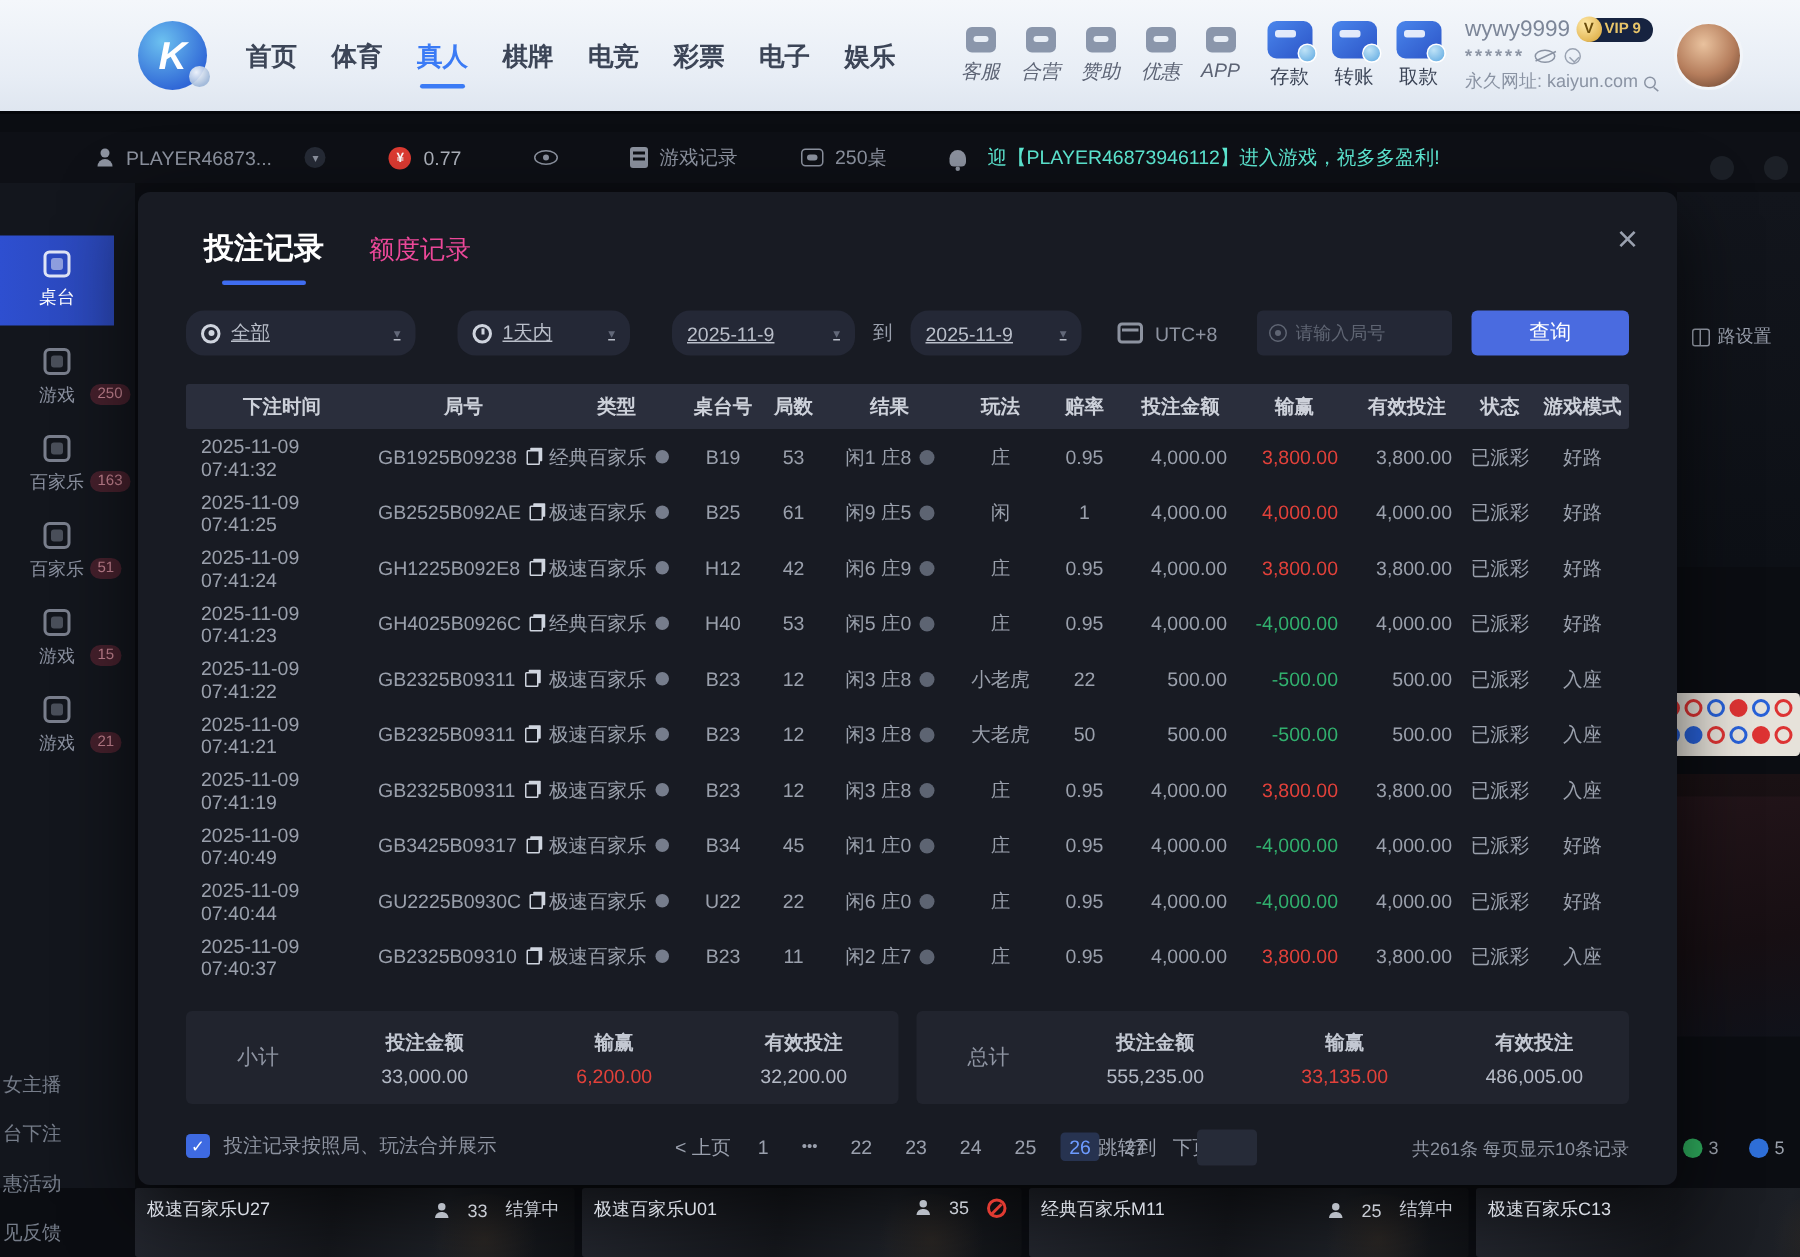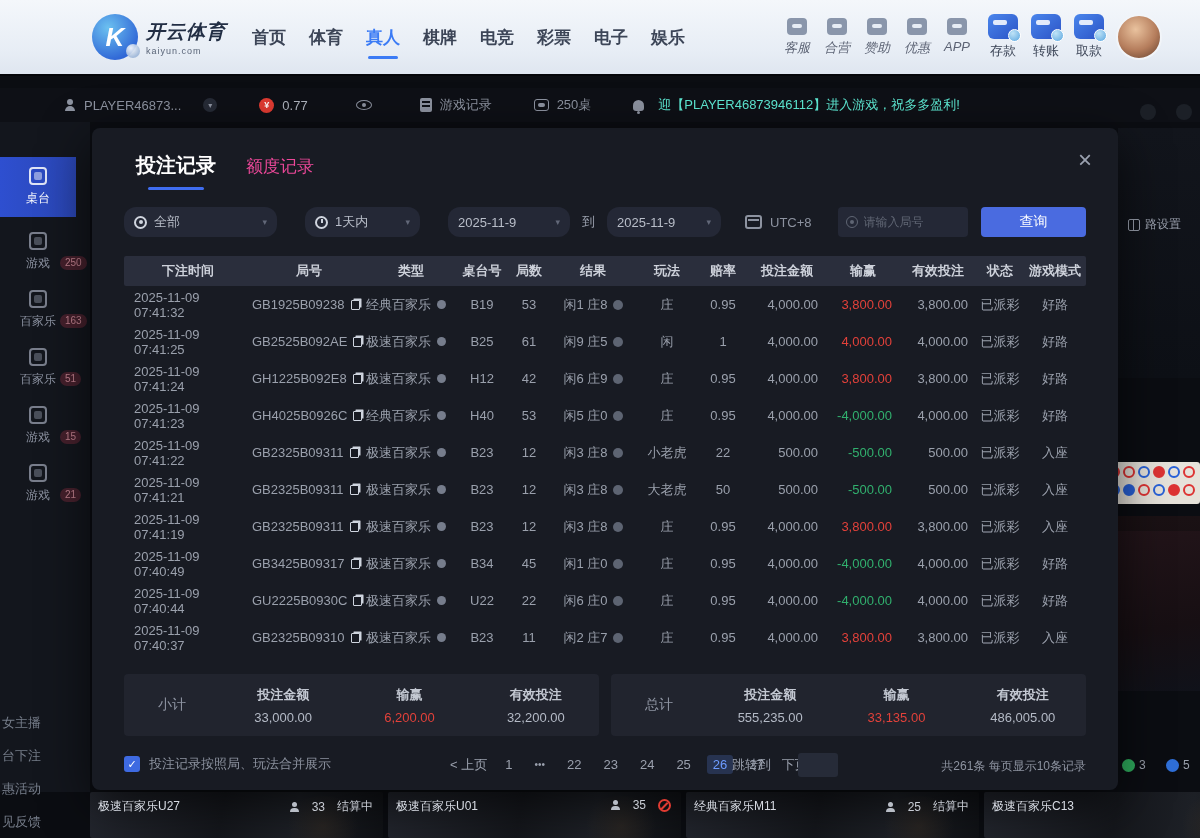--- a/index.html
+++ b/index.html
@@ -118,21 +118,21 @@
   .modal { position:absolute; left:92px; top:52px; width:1026px; height:662px; background:#181b23;
     border-radius:8px; box-shadow:0 14px 50px rgba(0,0,0,.65);}
   .m-close { position:absolute; right:26px; top:20px; font-size:24px; color:#9aa1af; cursor:pointer; line-height:1;}
   .m-tabs { position:absolute; left:44px; top:24px; display:flex; gap:30px; align-items:baseline;}
   .m-tab { font-size:17px; color:#ec4899; cursor:pointer;}
   .m-tab.active { font-size:20px; color:#fff; font-weight:700;}
   .m-tab.active::after { content:''; display:block; width:56px; height:3px; border-radius:2px;
     background:#3f6df0; margin:8px auto 0;}
   .filters { position:absolute; left:32px; top:79px; width:962px; height:30px; display:flex; align-items:center;}
   .f-select { height:30px; background:#242836; border-radius:12px; display:flex; align-items:center;
-    padding:0 10px; gap:7px; color:#b9bec9; font-size:13px; cursor:pointer;}
+    padding:0 10px; gap:7px; color:#b9bec9; font-size:13px; cursor:pointer;text-decoration:underline;}
   .caret { color:#626879; font-size:9px; margin-left:auto;}
   .target-ico { width:13px; height:13px; border:2px solid #cfd4de; border-radius:50%; position:relative;}
   .target-ico::after { content:''; position:absolute; left:2.5px; top:2.5px; width:4px; height:4px; border-radius:50%; background:#cfd4de;}
   .clock-ico { width:13px; height:13px; border:2px solid #cfd4de; border-radius:50%; position:relative;}
   .clock-ico::after { content:''; position:absolute; left:4px; top:1px; width:1.5px; height:4px; background:#cfd4de;}
   .to-label { color:#9aa0ad; font-size:13px; margin:0 12px;}
   .cal-ico { width:17px; height:14px; border:2px solid #8d93a0; border-radius:3px; position:relative; margin-left:24px;}
   .cal-ico::after { content:''; position:absolute; left:1px; top:2px; width:11px; height:1.5px; background:#8d93a0;}
   .tz { color:#8d93a0; font-size:13px; margin-left:8px;}
   .f-input { width:130px; height:30px; background:#242836; border-radius:4px; display:flex; align-items:center;
@@ -204,24 +204,20 @@
 </head>
 <body>
 
 <div class="app">
 
   <header class="topbar">
     <div class="logo">
       <div class="logo-mark">
         <span>K</span>
       </div>
-      <div>
-        <div class="logo-cn">开云体育</div>
-        <div class="logo-domain">kaiyun.com</div>
-      </div>
     </div>
     <nav class="mainnav" id="mainNav">
         <div class="nav-item">首页</div>
         <div class="nav-item">体育</div>
         <div class="nav-item active">真人</div>
         <div class="nav-item">棋牌</div>
         <div class="nav-item">电竞</div>
         <div class="nav-item">彩票</div>
         <div class="nav-item">电子</div>
         <div class="nav-item">娱乐</div>
@@ -255,20 +251,38 @@
         </div>
         <div class="w-item">
           <div class="w-ico"></div>
           <div class="w-label">转账</div>
         </div>
         <div class="w-item">
           <div class="w-ico"></div>
           <div class="w-label">取款</div>
         </div>
       </div>
+    <div class="userinfo">
+      <div class="u-row1">
+        <span class="uname">wywy9999</span>
+        <span class="vip">
+          <span class="vip-v">V</span>
+          <span>VIP 9</span>
+        </span>
+      </div>
+      <div class="u-row2">
+        <span class="masked">******</span>
+        <span class="eye-slash"></span>
+        <span class="circ-chev"></span>
+      </div>
+      <div class="u-row3">
+        <span>永久网址: kaiyun.com</span>
+        <span class="mag"></span>
+      </div>
+    </div>
     <div class="avatar"></div>
   </header>
 
   <div class="stage">
 
     <div class="subbar">
       <span class="person-ico"></span>
       <span>PLAYER46873...</span>
       <span class="chev-circle">▾</span>
       <span class="coin">¥</span>

